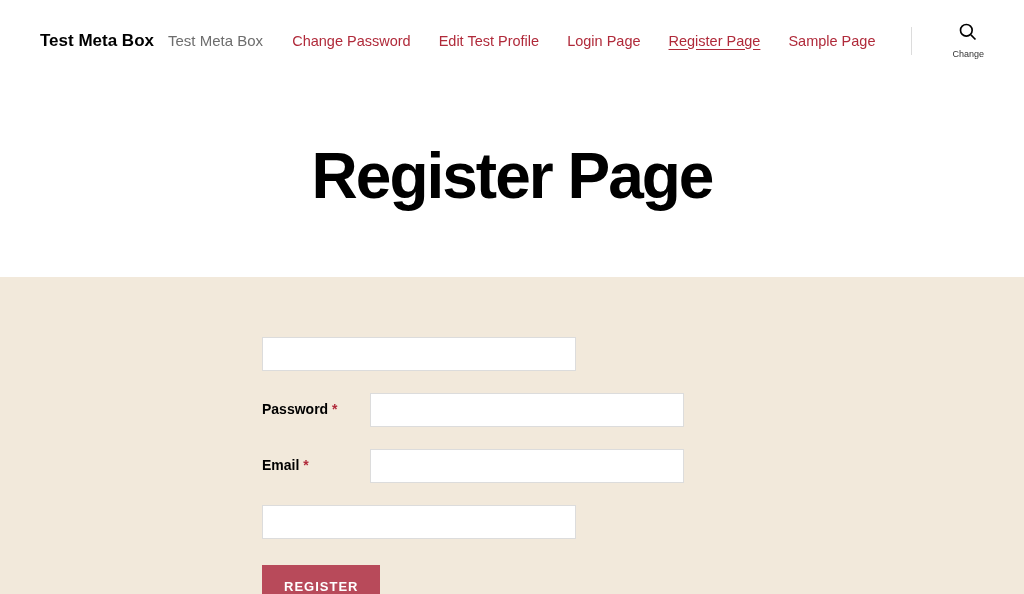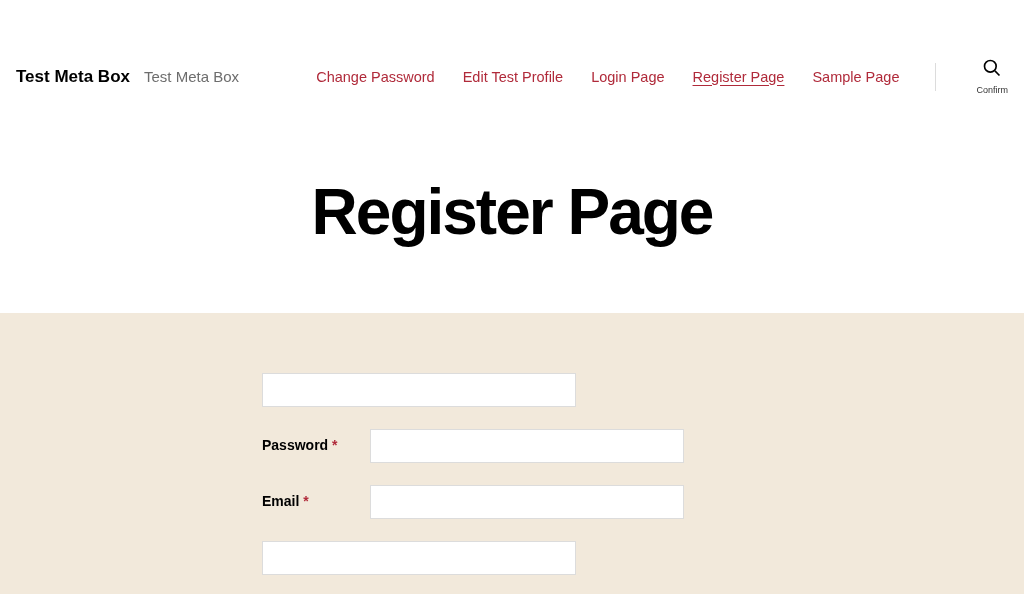--- a/index.html
+++ b/index.html
@@ -10,23 +10,22 @@
     body {
       font-family: -apple-system, BlinkMacSystemFont, "Segoe UI", Helvetica, Arial, sans-serif;
       background: #fff;
       width: 1024px;
       height: 594px;
       overflow: hidden;
     }
     .header {
       display: flex;
       align-items: center;
-      padding: 22px 16px;
-      background: #fff;
-      margin-top: 36px;
+      padding: 22px 40px;
+      background: #fff;
     }
     .site-title {
       font-weight: 700;
       font-size: 17px;
       color: #000;
       margin-right: 14px;
     }
     .site-tagline {
       font-size: 15px;
       color: #6d6d6d;
@@ -150,21 +149,21 @@
     <a class="current">Register Page</a>
     <a>Sample Page</a>
     <div class="nav-divider"></div>
     <div class="search-wrap">
       <span class="search-icon">
         <svg viewBox="0 0 24 24">
             <circle cx="10" cy="10" r="7"></circle>
             <line x1="15.5" y1="15.5" x2="21" y2="21"></line>
           </svg>
       </span>
-      <span class="search-label">Confirm</span>
+      <span class="search-label">Change</span>
     </div>
   </nav>
 </div>
 
 <div class="page-title-area">
   <h1 class="page-title">Register Page</h1>
 </div>
 
 <div class="form-section">
   <div class="form-wrap">

